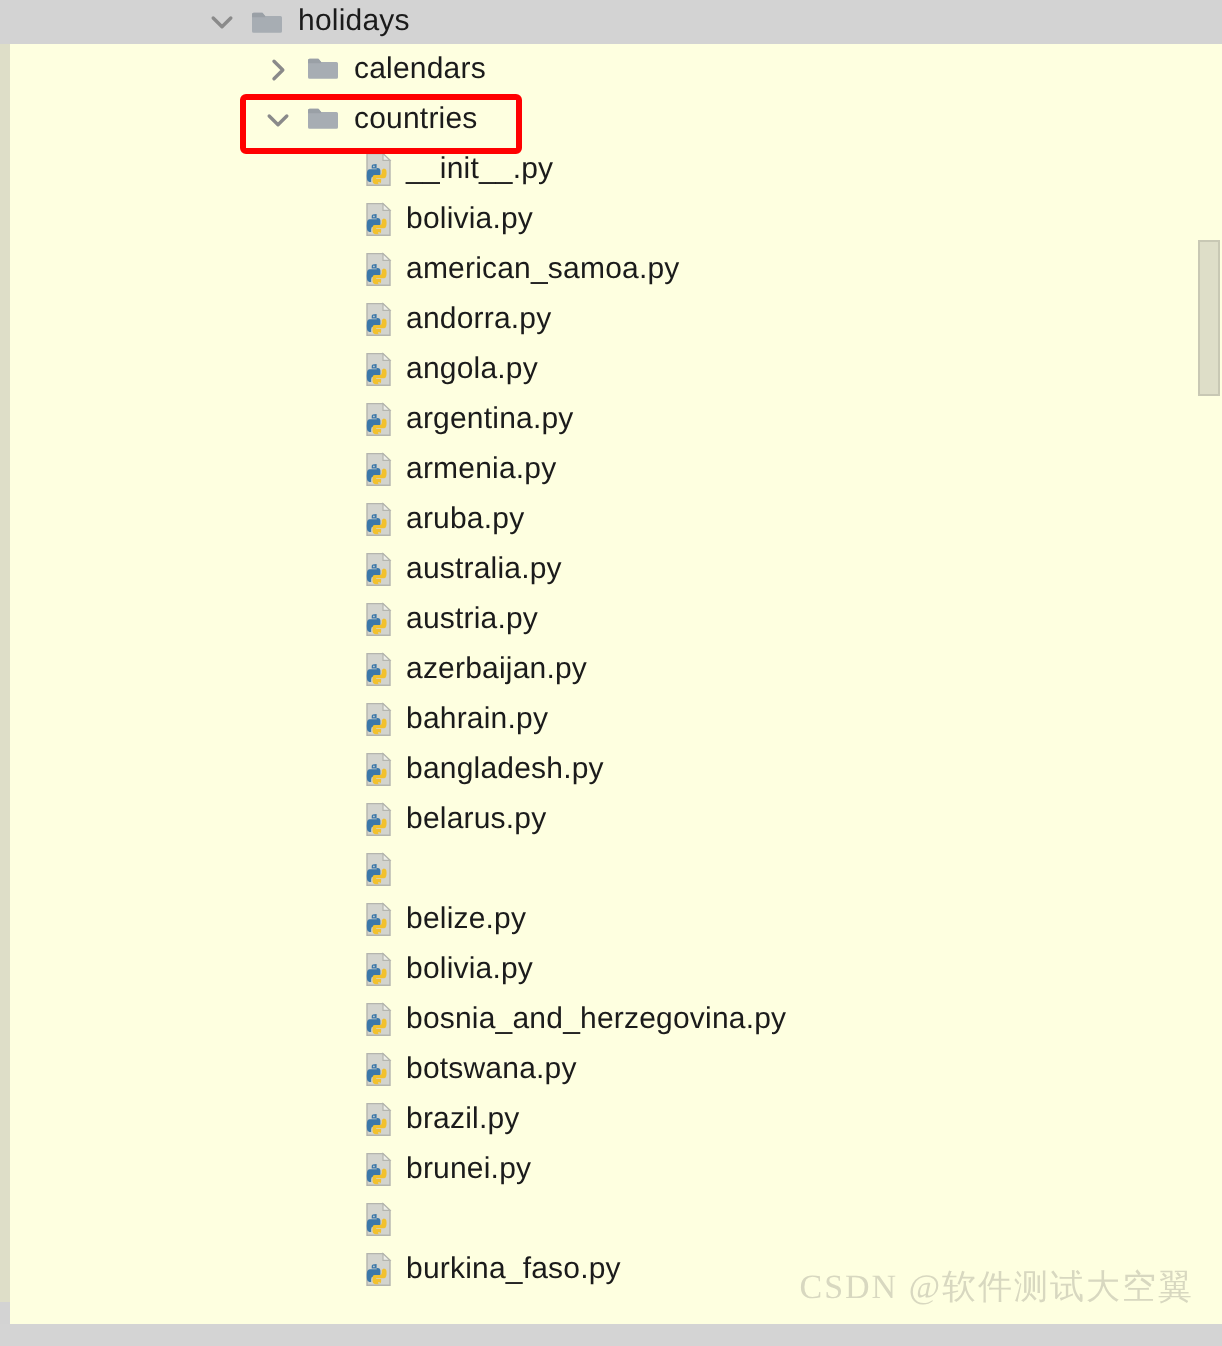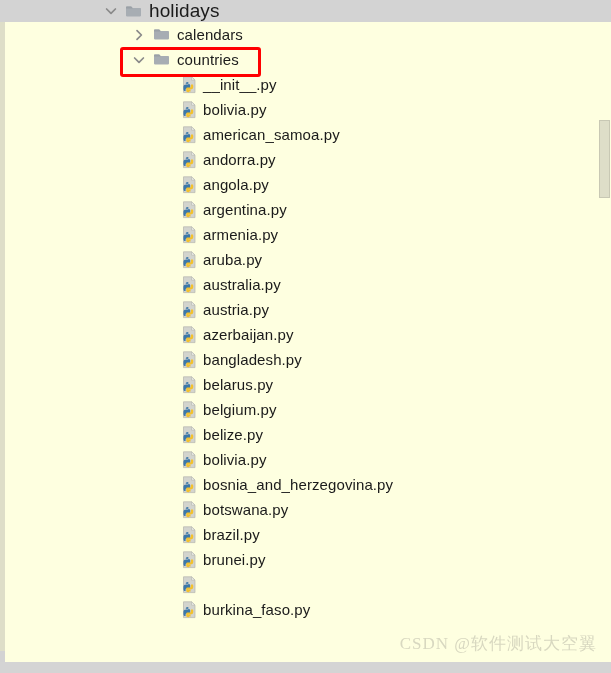--- a/index.html
+++ b/index.html
@@ -108,21 +108,21 @@
     margin-right: 4px;
     position: relative;
   }
   .py-icon svg { display: block; }
 
   .label {
     font-size: 15px;
     color: #1b1b1b;
     letter-spacing: 0.1px;
   }
-  .label.header-label { font-size: 19px; color: #1b1b1b; }
+  .label.header-label { font-size: 15px; color: #1b1b1b; }
 
   
   .indent-1 { left: 103px; }
   .indent-2 { left: 131px; }
   .indent-3 { left: 182px; }
 
   
   #highlight-box {
     position: absolute;
     left: 120px;
@@ -376,20 +376,33 @@
       <div class="row">
         <div class="row-inner indent-3">
           <span class="py-icon">
             <svg width="17" height="18" viewBox="0 0 17 18">
               <path d="M1.5 0.8 L9.5 0.8 L13.0 4.2 L13.0 16.6 L1.5 16.6 Z" fill="#D3D4CE" stroke="#B4B5AE" stroke-width="0.7"></path>
               <path d="M9.5 0.8 L13.0 4.2 L9.5 4.2 Z" fill="#EDEEE8" stroke="#B4B5AE" stroke-width="0.6"></path>
               <path d="M6.3 6.0 q-2.6 0 -2.45 1.12 l0.003 1.16 h2.5 v0.35 h-3.49 q-1.17 0 -1.37 1.5 q-0.23 1.72 0.01 3.51 q0.18 1.34 1.22 1.34 h0.86 v-1.39 q0 -1.18 1.02 -1.2 h2.49 q1.11 -0.02 1.11 -1.08 v-2.04 q0 -1.14 -1.2 -1.26 q-0.43 -0.04 -0.7 -0.01 z m-1.35 0.77 q0.42 0 0.42 0.42 t-0.42 0.42 q-0.41 0 -0.41 -0.42 t0.41 -0.42 z" fill="#3C78A9"></path>
               <path d="M8.9 8.97 v1.35 q0 1.23 -1.04 1.24 h-2.49 q-1.09 0.02 -1.09 1.08 v2.04 q0 1.14 1.0 1.34 q1.19 0.24 2.33 0 q0.96 -0.2 0.96 -1.34 v-1.16 h-2.49 v-0.35 h3.73 q1.08 0 1.35 -1.34 q0.28 -1.38 -0.01 -2.66 q-0.21 -0.92 -1.34 -0.92 z m-1.4 6.08 q0.42 0 0.42 0.42 t-0.42 0.42 q-0.41 0 -0.41 -0.42 t0.41 -0.42 z" fill="#F2C12E"></path>
             </svg>
           </span>
+          <span class="label">bahrain.py</span>
+        </div>
+      </div>
+      <div class="row">
+        <div class="row-inner indent-3">
+          <span class="py-icon">
+            <svg width="17" height="18" viewBox="0 0 17 18">
+              <path d="M1.5 0.8 L9.5 0.8 L13.0 4.2 L13.0 16.6 L1.5 16.6 Z" fill="#D3D4CE" stroke="#B4B5AE" stroke-width="0.7"></path>
+              <path d="M9.5 0.8 L13.0 4.2 L9.5 4.2 Z" fill="#EDEEE8" stroke="#B4B5AE" stroke-width="0.6"></path>
+              <path d="M6.3 6.0 q-2.6 0 -2.45 1.12 l0.003 1.16 h2.5 v0.35 h-3.49 q-1.17 0 -1.37 1.5 q-0.23 1.72 0.01 3.51 q0.18 1.34 1.22 1.34 h0.86 v-1.39 q0 -1.18 1.02 -1.2 h2.49 q1.11 -0.02 1.11 -1.08 v-2.04 q0 -1.14 -1.2 -1.26 q-0.43 -0.04 -0.7 -0.01 z m-1.35 0.77 q0.42 0 0.42 0.42 t-0.42 0.42 q-0.41 0 -0.41 -0.42 t0.41 -0.42 z" fill="#3C78A9"></path>
+              <path d="M8.9 8.97 v1.35 q0 1.23 -1.04 1.24 h-2.49 q-1.09 0.02 -1.09 1.08 v2.04 q0 1.14 1.0 1.34 q1.19 0.24 2.33 0 q0.96 -0.2 0.96 -1.34 v-1.16 h-2.49 v-0.35 h3.73 q1.08 0 1.35 -1.34 q0.28 -1.38 -0.01 -2.66 q-0.21 -0.92 -1.34 -0.92 z m-1.4 6.08 q0.42 0 0.42 0.42 t-0.42 0.42 q-0.41 0 -0.41 -0.42 t0.41 -0.42 z" fill="#F2C12E"></path>
+            </svg>
+          </span>
           <span class="label">bangladesh.py</span>
         </div>
       </div>
       <div class="row">
         <div class="row-inner indent-3">
           <span class="py-icon">
             <svg width="17" height="18" viewBox="0 0 17 18">
               <path d="M1.5 0.8 L9.5 0.8 L13.0 4.2 L13.0 16.6 L1.5 16.6 Z" fill="#D3D4CE" stroke="#B4B5AE" stroke-width="0.7"></path>
               <path d="M9.5 0.8 L13.0 4.2 L9.5 4.2 Z" fill="#EDEEE8" stroke="#B4B5AE" stroke-width="0.6"></path>
               <path d="M6.3 6.0 q-2.6 0 -2.45 1.12 l0.003 1.16 h2.5 v0.35 h-3.49 q-1.17 0 -1.37 1.5 q-0.23 1.72 0.01 3.51 q0.18 1.34 1.22 1.34 h0.86 v-1.39 q0 -1.18 1.02 -1.2 h2.49 q1.11 -0.02 1.11 -1.08 v-2.04 q0 -1.14 -1.2 -1.26 q-0.43 -0.04 -0.7 -0.01 z m-1.35 0.77 q0.42 0 0.42 0.42 t-0.42 0.42 q-0.41 0 -0.41 -0.42 t0.41 -0.42 z" fill="#3C78A9"></path>
@@ -402,21 +415,20 @@
       <div class="row">
         <div class="row-inner indent-3">
           <span class="py-icon">
             <svg width="17" height="18" viewBox="0 0 17 18">
               <path d="M1.5 0.8 L9.5 0.8 L13.0 4.2 L13.0 16.6 L1.5 16.6 Z" fill="#D3D4CE" stroke="#B4B5AE" stroke-width="0.7"></path>
               <path d="M9.5 0.8 L13.0 4.2 L9.5 4.2 Z" fill="#EDEEE8" stroke="#B4B5AE" stroke-width="0.6"></path>
               <path d="M6.3 6.0 q-2.6 0 -2.45 1.12 l0.003 1.16 h2.5 v0.35 h-3.49 q-1.17 0 -1.37 1.5 q-0.23 1.72 0.01 3.51 q0.18 1.34 1.22 1.34 h0.86 v-1.39 q0 -1.18 1.02 -1.2 h2.49 q1.11 -0.02 1.11 -1.08 v-2.04 q0 -1.14 -1.2 -1.26 q-0.43 -0.04 -0.7 -0.01 z m-1.35 0.77 q0.42 0 0.42 0.42 t-0.42 0.42 q-0.41 0 -0.41 -0.42 t0.41 -0.42 z" fill="#3C78A9"></path>
               <path d="M8.9 8.97 v1.35 q0 1.23 -1.04 1.24 h-2.49 q-1.09 0.02 -1.09 1.08 v2.04 q0 1.14 1.0 1.34 q1.19 0.24 2.33 0 q0.96 -0.2 0.96 -1.34 v-1.16 h-2.49 v-0.35 h3.73 q1.08 0 1.35 -1.34 q0.28 -1.38 -0.01 -2.66 q-0.21 -0.92 -1.34 -0.92 z m-1.4 6.08 q0.42 0 0.42 0.42 t-0.42 0.42 q-0.41 0 -0.41 -0.42 t0.41 -0.42 z" fill="#F2C12E"></path>
             </svg>
           </span>
-          <span class="label">belgium.py</span>
         </div>
       </div>
       <div class="row">
         <div class="row-inner indent-3">
           <span class="py-icon">
             <svg width="17" height="18" viewBox="0 0 17 18">
               <path d="M1.5 0.8 L9.5 0.8 L13.0 4.2 L13.0 16.6 L1.5 16.6 Z" fill="#D3D4CE" stroke="#B4B5AE" stroke-width="0.7"></path>
               <path d="M9.5 0.8 L13.0 4.2 L9.5 4.2 Z" fill="#EDEEE8" stroke="#B4B5AE" stroke-width="0.6"></path>
               <path d="M6.3 6.0 q-2.6 0 -2.45 1.12 l0.003 1.16 h2.5 v0.35 h-3.49 q-1.17 0 -1.37 1.5 q-0.23 1.72 0.01 3.51 q0.18 1.34 1.22 1.34 h0.86 v-1.39 q0 -1.18 1.02 -1.2 h2.49 q1.11 -0.02 1.11 -1.08 v-2.04 q0 -1.14 -1.2 -1.26 q-0.43 -0.04 -0.7 -0.01 z m-1.35 0.77 q0.42 0 0.42 0.42 t-0.42 0.42 q-0.41 0 -0.41 -0.42 t0.41 -0.42 z" fill="#3C78A9"></path>
               <path d="M8.9 8.97 v1.35 q0 1.23 -1.04 1.24 h-2.49 q-1.09 0.02 -1.09 1.08 v2.04 q0 1.14 1.0 1.34 q1.19 0.24 2.33 0 q0.96 -0.2 0.96 -1.34 v-1.16 h-2.49 v-0.35 h3.73 q1.08 0 1.35 -1.34 q0.28 -1.38 -0.01 -2.66 q-0.21 -0.92 -1.34 -0.92 z m-1.4 6.08 q0.42 0 0.42 0.42 t-0.42 0.42 q-0.41 0 -0.41 -0.42 t0.41 -0.42 z" fill="#F2C12E"></path>

